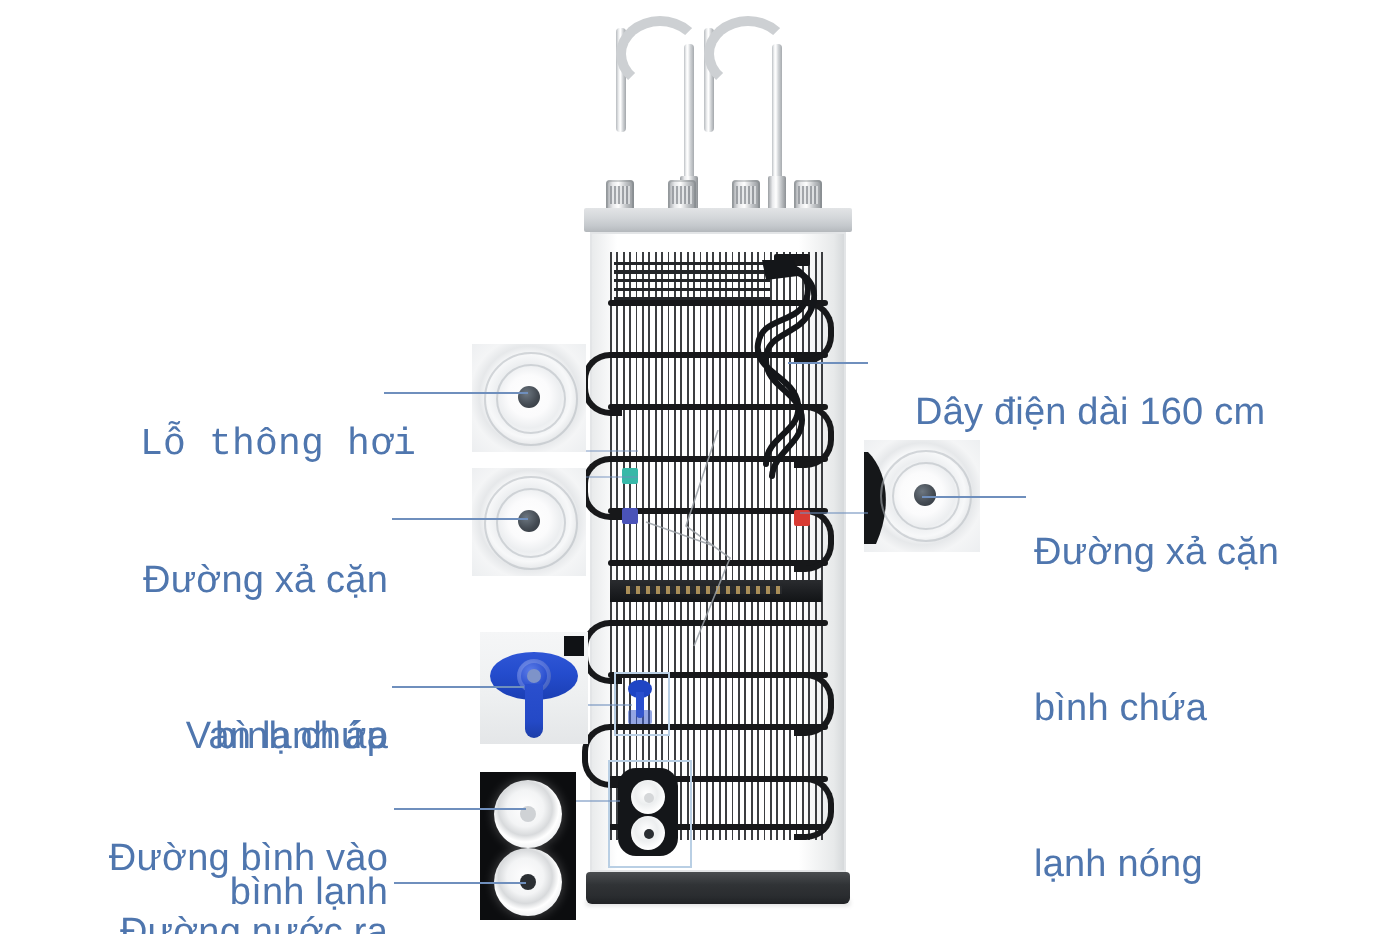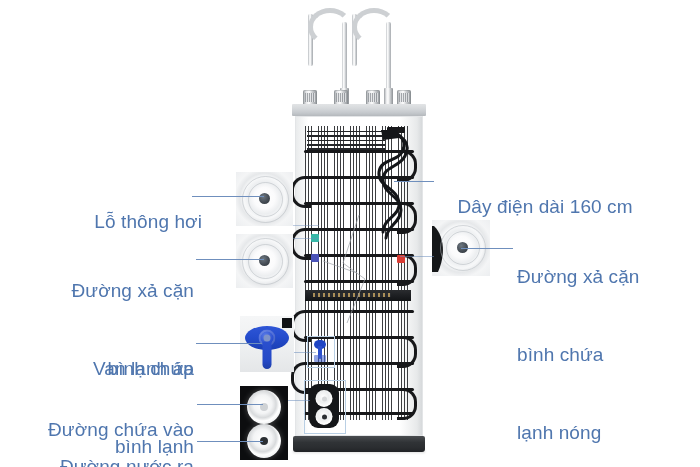--- a/index.html
+++ b/index.html
@@ -373,36 +373,36 @@
   <div class="lead" style="left:197px;top:441px;width:66px;"></div>
   <div class="lead" style="left:394px;top:181px;width:40px;"></div>
   <div class="lead" style="left:461px;top:248px;width:52px;"></div>
 
   <div class="lead" style="left:293px;top:225px;width:26px;opacity:.45;"></div>
   <div class="lead" style="left:293px;top:238px;width:26px;opacity:.45;"></div>
   <div class="lead" style="left:294px;top:352px;width:22px;opacity:.55;"></div>
   <div class="lead" style="left:288px;top:400px;width:22px;opacity:.55;"></div>
   <div class="lead" style="left:400px;top:256px;width:34px;opacity:.55;"></div>
 
-  <div class="label right-al" style="left:42px;top:183px;width:160px;">
+  <div class="label right-al" style="left:24px;top:183px;width:160px;font-family:Liberation Mono, monospace;">
     <span>Lỗ thông hơi</span>
   </div>
 
   <div class="label right-al" style="left:30px;top:226px;width:164px;">
     <div>Đường xả cặn</div>
     <div>bình chứa</div>
     <div>bình lạnh</div>
   </div>
 
   <div class="label right-al" style="left:30px;top:330px;width:164px;">
     <span>Van lạnh áp</span>
   </div>
 
   <div class="label right-al" style="left:14px;top:391px;width:180px;">
-    <span>Đường chứa vào</span>
+    <span>Đường bình vào</span>
   </div>
 
   <div class="label right-al" style="left:14px;top:428px;width:180px;">
     <span>Đường nước ra</span>
   </div>
 
   <div class="label left-al" style="left:436px;top:168px;width:250px;">
     <span>Dây điện dài 160 cm</span>
   </div>
 

